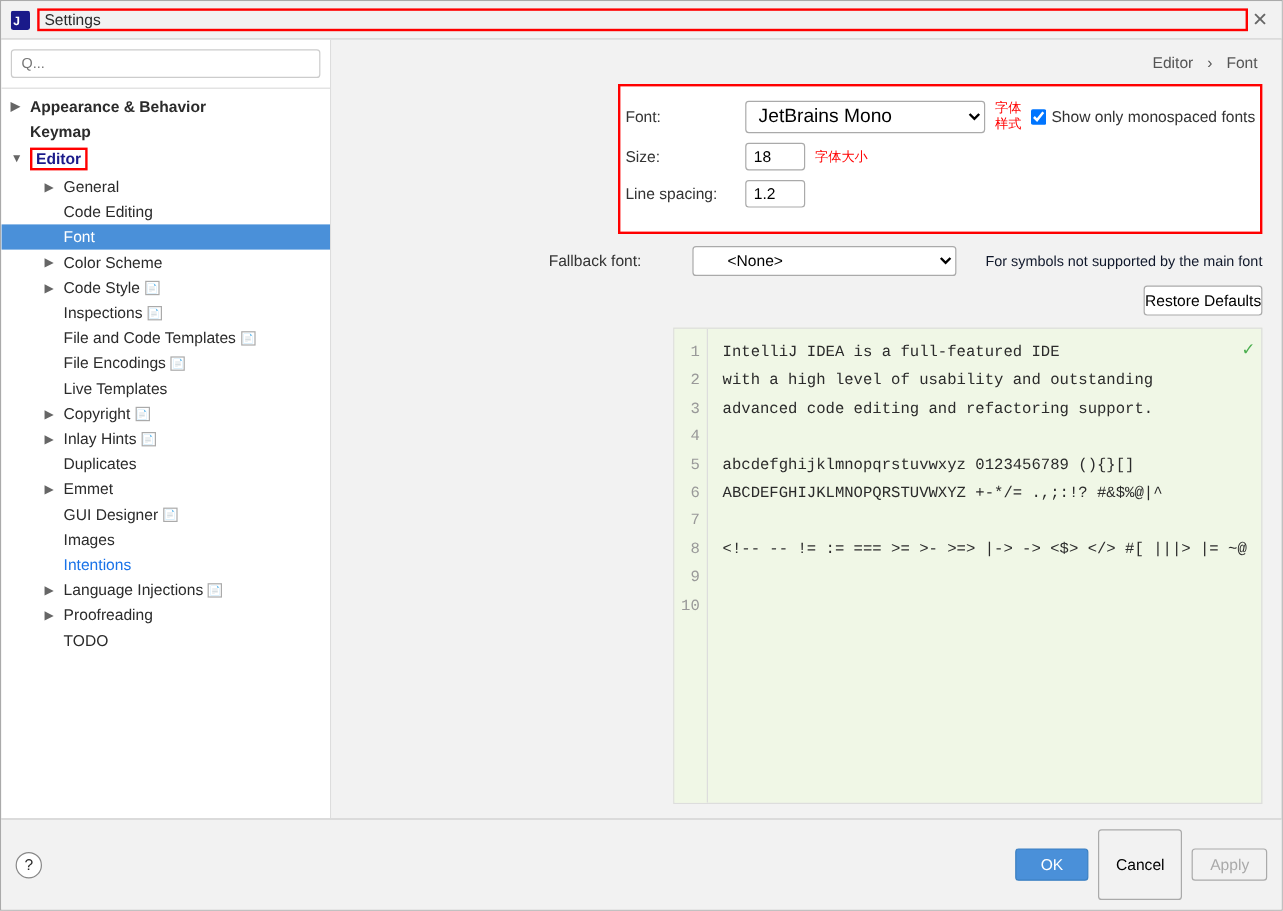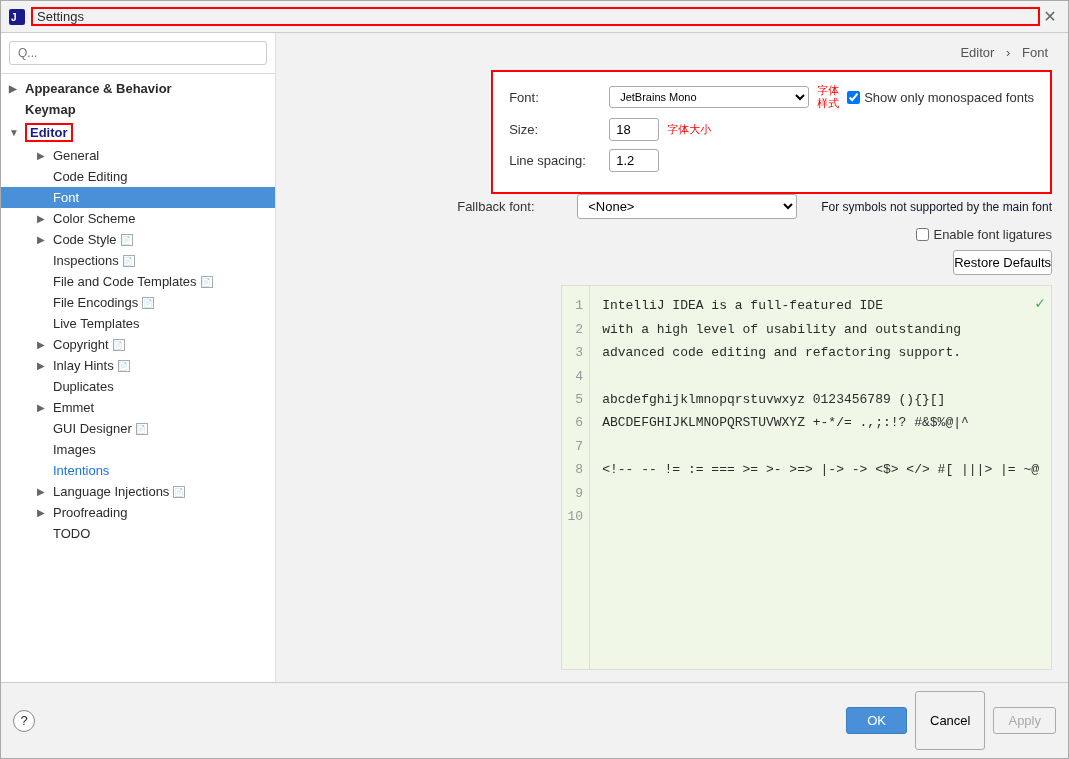--- a/index.html
+++ b/index.html
@@ -121,21 +121,22 @@
     }
     .breadcrumb {
       font-size: 13px;
       color: #555;
       margin-bottom: 10px;
     }
     .breadcrumb span { margin: 0 4px; }
     .font-settings-box {
       border: 2px solid red;
       background: #fff;
-      padding: 12px 16px;
+      padding: 12px 4px;
+      margin-bottom: 10px;
     }
     .setting-row {
       display: flex;
       align-items: center;
       margin-bottom: 8px;
     }
     .setting-label {
       width: 100px;
       font-size: 13px;
       color: #333;
@@ -144,21 +145,21 @@
       display: flex;
       align-items: center;
       gap: 8px;
     }
     .font-select {
       width: 200px;
       padding: 3px 6px;
       border: 1px solid #aaa;
       border-radius: 3px;
       background: #fff;
-      font-size: 11px;
+      font-size: 16px;
     }
     .chinese-annotation {
       font-size: 11px;
       color: red;
       text-align: center;
       line-height: 1.2;
     }
     .checkbox-label {
       display: flex;
       align-items: center;
@@ -186,21 +187,21 @@
       align-items: center;
       margin-bottom: 8px;
     }
     .fallback-label {
       width: 120px;
       font-size: 13px;
       color: #333;
     }
     .fallback-select {
       width: 220px;
-      padding: 3px 6px;
+      padding: 3px 24px;
       border: 1px solid #aaa;
       border-radius: 3px;
       background: #fff;
       font-size: 13px;
     }
     .fallback-note {
       margin-left: 24px;
       color: #0f172a;
       font-size: 12px;
     }
@@ -506,26 +507,20 @@
       </div>
 
       <div class="fallback-row">
         <span class="fallback-label">Fallback font:</span>
         <select class="fallback-select">
           <option>&lt;None&gt;</option>
         </select>
         <span class="fallback-note">For symbols not supported by the main font</span>
       </div>
 
-      <div class="ligatures-row">
-        <label class="checkbox-label">
-          <input type="checkbox" style="">
-          <span>Enable font ligatures</span>
-        </label>
-      </div>
 
       <button class="restore-btn">Restore Defaults</button>
 
       <div class="preview-box">
         <div class="check-mark">✓</div>
         <div class="preview-content">
           <div class="line-numbers">
             <div>1</div>
             <div>2</div>
             <div>3</div>

